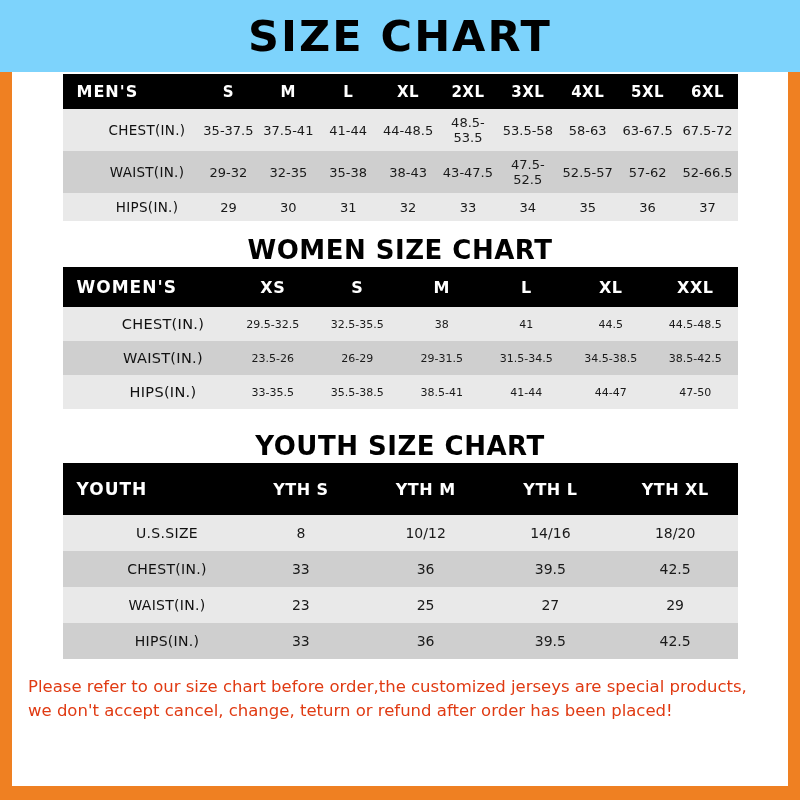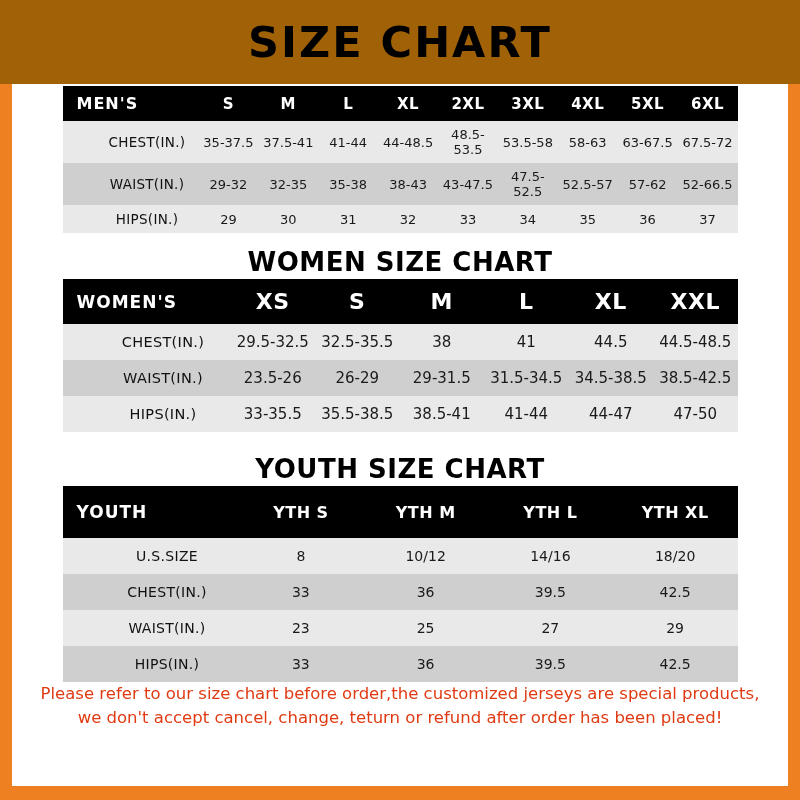--- a/index.html
+++ b/index.html
@@ -16,22 +16,22 @@
   .page {
     position: relative;
     width: 800px;
     height: 800px;
     background: #ffffff;
     box-sizing: border-box;
     border-left: 12px solid #ef8022;
     border-right: 12px solid #ef8022;
   }
   .banner {
-    background: #a16207;
-    height: 84px;
+    background: #7dd3fc;
+    height: 72px;
     margin-left: -12px;
     margin-right: -12px;
     display: flex;
     align-items: center;
     justify-content: center;
     text-align: center;
   }
   .banner-title {
     font-family: "DejaVu Sans", sans-serif;
     font-weight: bold;
@@ -92,33 +92,33 @@
     padding-left: 35px;
   }
   .chart tbody tr.light { background: #e9e9e9; }
   .chart tbody tr.dark  { background: #cfcfcf; }
 
   
   .men col.c0 { width: 136px; }
   .women col.c0 { width: 168px; }
   .youth col.c0 { width: 176px; }
 
-  .women thead th { font-size: 22px; padding: 10px 2px; }
+  .women thead th { font-size: 16px; padding: 10px 2px; }
   .women thead th.rowlabel { font-size: 17px; }
-  .women tbody td { font-size: 15px; padding: 9px 2px; }
+  .women tbody td { font-size: 11px; padding: 9px 2px; }
   .women tbody td.rowlabel { font-size: 14.5px; }
 
   .youth thead th { font-size: 16px; padding: 16px 2px; }
   .youth thead th.rowlabel { font-size: 17px; }
   .youth tbody td { font-size: 14px; padding: 10px 2px; }
   .youth tbody td.rowlabel { font-size: 14px; }
 
   .notice {
-    margin: 0 16px 0 16px;
-    text-align: center;
+    margin: 16px 16px 0 16px;
+    text-align: left;
     color: #e03a12;
     font-family: "DejaVu Sans", sans-serif;
     font-size: 16.5px;
     line-height: 1.45;
   }
   .notice div { white-space: nowrap; }
   .footer-bar {
     position: absolute;
     left: -12px;
     right: -12px;

